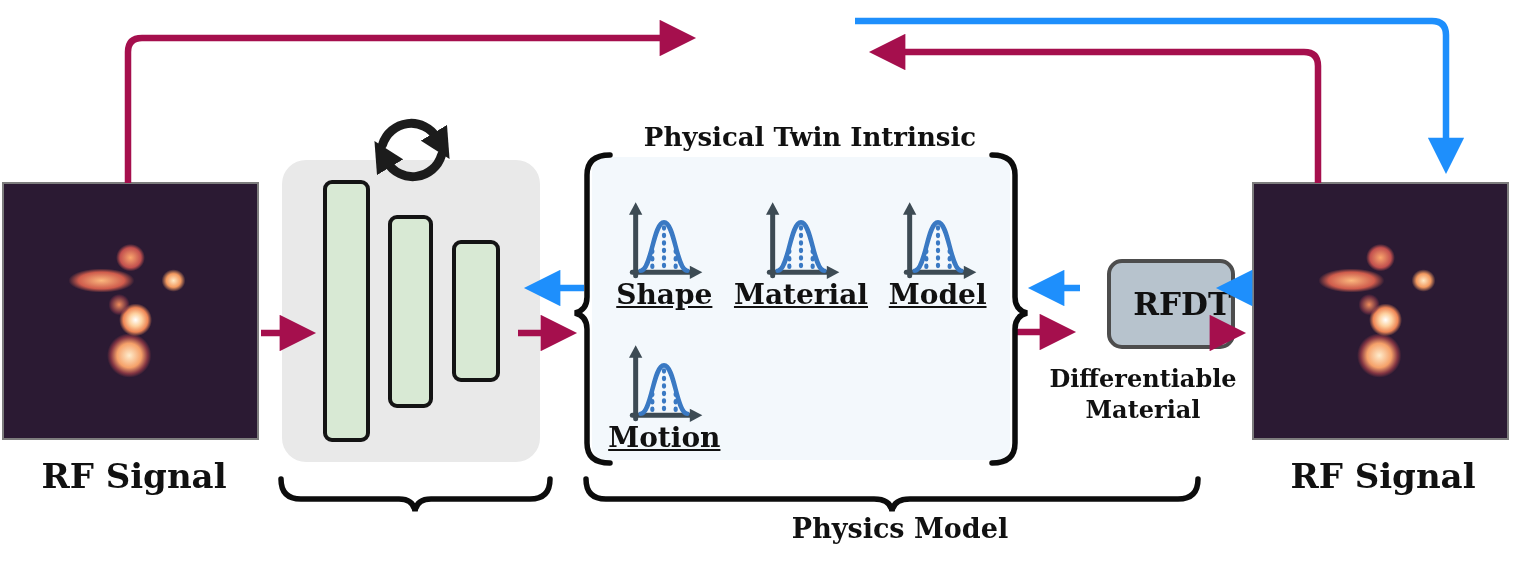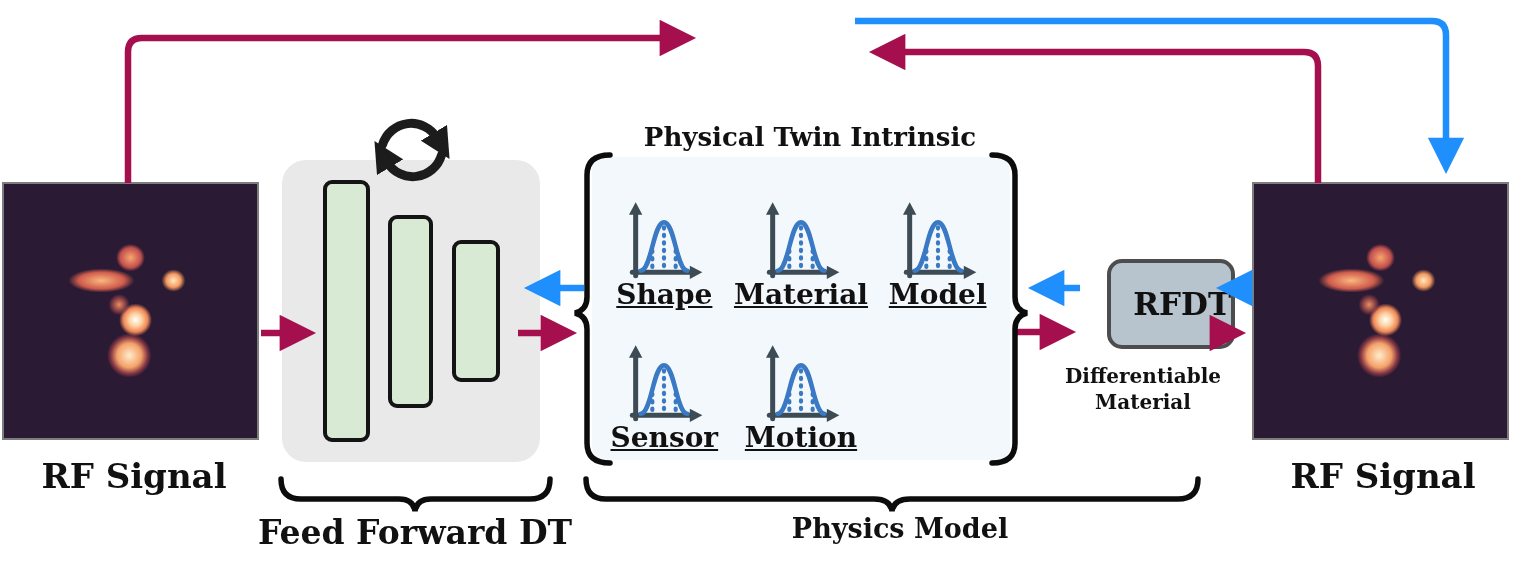--- a/index.html
+++ b/index.html
@@ -49,21 +49,21 @@
   }
   .p-cell{display:flex;flex-direction:column;align-items:center;justify-content:flex-end;}
   .p-cell svg{width:88px;height:80px;display:block;}
   .p-label{font-size:28px;font-weight:bold;line-height:1.05;margin-top:1px;text-decoration:underline;}
 
   
   .title{left:560px;top:84px;width:500px;font-size:26px;margin-top:38px;}
   .sig-left{left:9px;top:456px;width:250px;font-size:34px;}
   .sig-right{left:1258px;top:456px;width:250px;font-size:34px;}
   .dnn-label{left:430px;top:410px;width:110px;font-size:33px;text-align:right;}
-  .rfdt-cap{left:1032px;top:364px;width:222px;font-size:20px;line-height:1.28;}
+  .rfdt-cap{left:1032px;top:364px;width:222px;font-size:24px;line-height:1.28;}
   .feed-label{left:215px;top:513px;width:400px;font-size:33px;}
   .pm-label{left:700px;top:513px;width:400px;font-size:27px;}
 
   
   #overlay{position:absolute;left:0;top:0;z-index:3;pointer-events:none;}
   .stroke-crimson{stroke:var(--forward-arrow,#a50f4d);fill:none;stroke-width:6.5;}
   .stroke-blue{stroke:var(--gradient-arrow,#1e8ffc);fill:none;stroke-width:6.5;}
   .fill-crimson{fill:var(--forward-arrow,#a50f4d);}
   .fill-blue{fill:var(--gradient-arrow,#1e8ffc);}
   .brace{stroke:#0c0c0c;fill:none;stroke-width:5.5;stroke-linecap:round;}
@@ -123,43 +123,36 @@
     <div class="p-cell">
       <svg viewBox="0 0 100 96">
           <use href="#gaussIcon"></use>
         </svg>
       <div class="p-label">Model</div>
     </div>
     <div class="p-cell">
       <svg viewBox="0 0 100 96">
           <use href="#gaussIcon"></use>
         </svg>
-      <div class="p-label">Sensor</div>
-    </div>
-    <div class="p-cell">
-      <svg viewBox="0 0 100 96">
-          <use href="#gaussIcon"></use>
-        </svg>
       <div class="p-label">Motion</div>
     </div>
   </div>
 
   <div class="abs rfdt-box">
     <span>RFDT</span>
   </div>
   <div class="abs lbl rfdt-cap">
     <div>Differentiable</div>
     <div>Material</div>
   </div>
 
   <div class="abs rf-heatmap" style="left:1252px;top:182px;"></div>
   <div class="abs lbl sig-right">RF Signal</div>
 
   <div class="abs lbl title">Physical Twin Intrinsic</div>
-  <div class="abs lbl feed-label">Feed Forward DT</div>
   <div class="abs lbl pm-label">Physics Model</div>
 
   <svg id="overlay" width="1515" height="564" viewBox="0 0 1515 564">
     <defs>
       <marker id="arrC" viewBox="0 0 10 10" refX="1.2" refY="5" markerWidth="6" markerHeight="5.6" orient="auto-start-reverse">
         <path d="M0 0 L10 5 L0 10 Z" class="fill-crimson"></path>
       </marker>
       <marker id="arrB" viewBox="0 0 10 10" refX="1.2" refY="5" markerWidth="6" markerHeight="5.6" orient="auto-start-reverse">
         <path d="M0 0 L10 5 L0 10 Z" class="fill-blue"></path>
       </marker>

